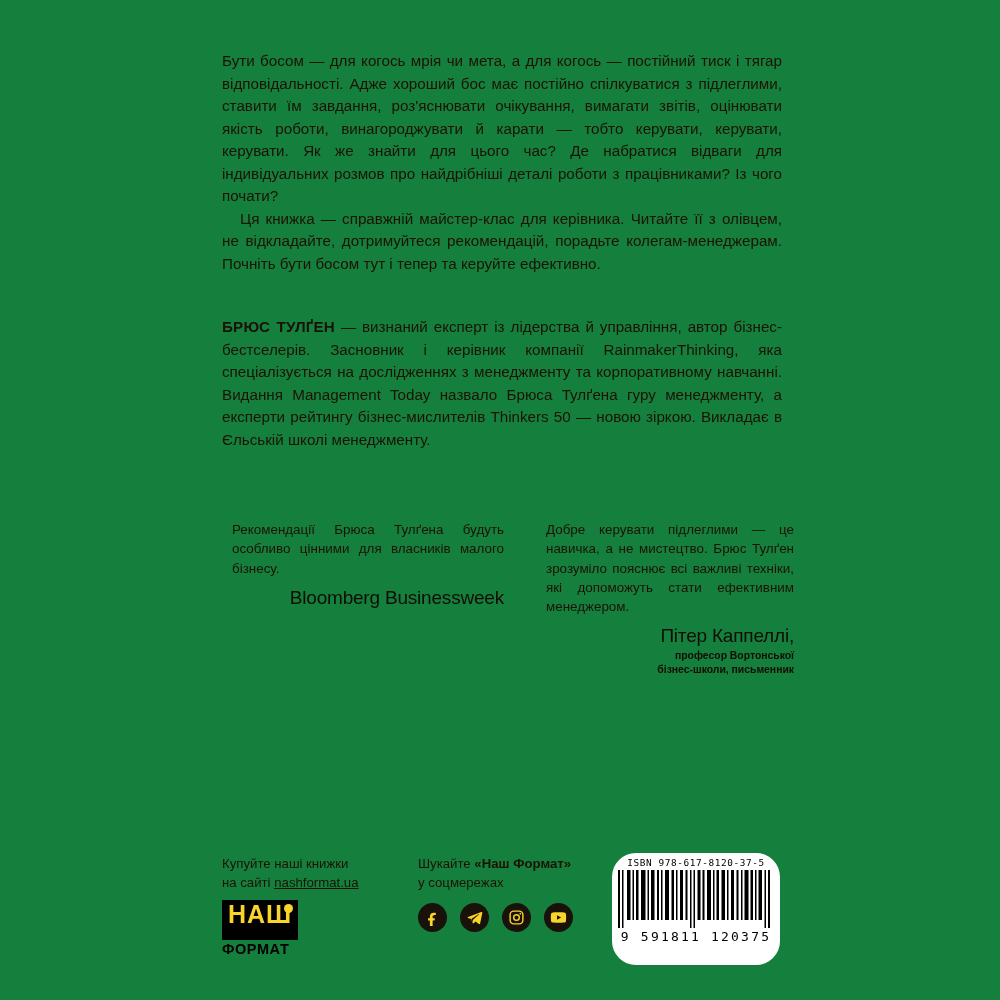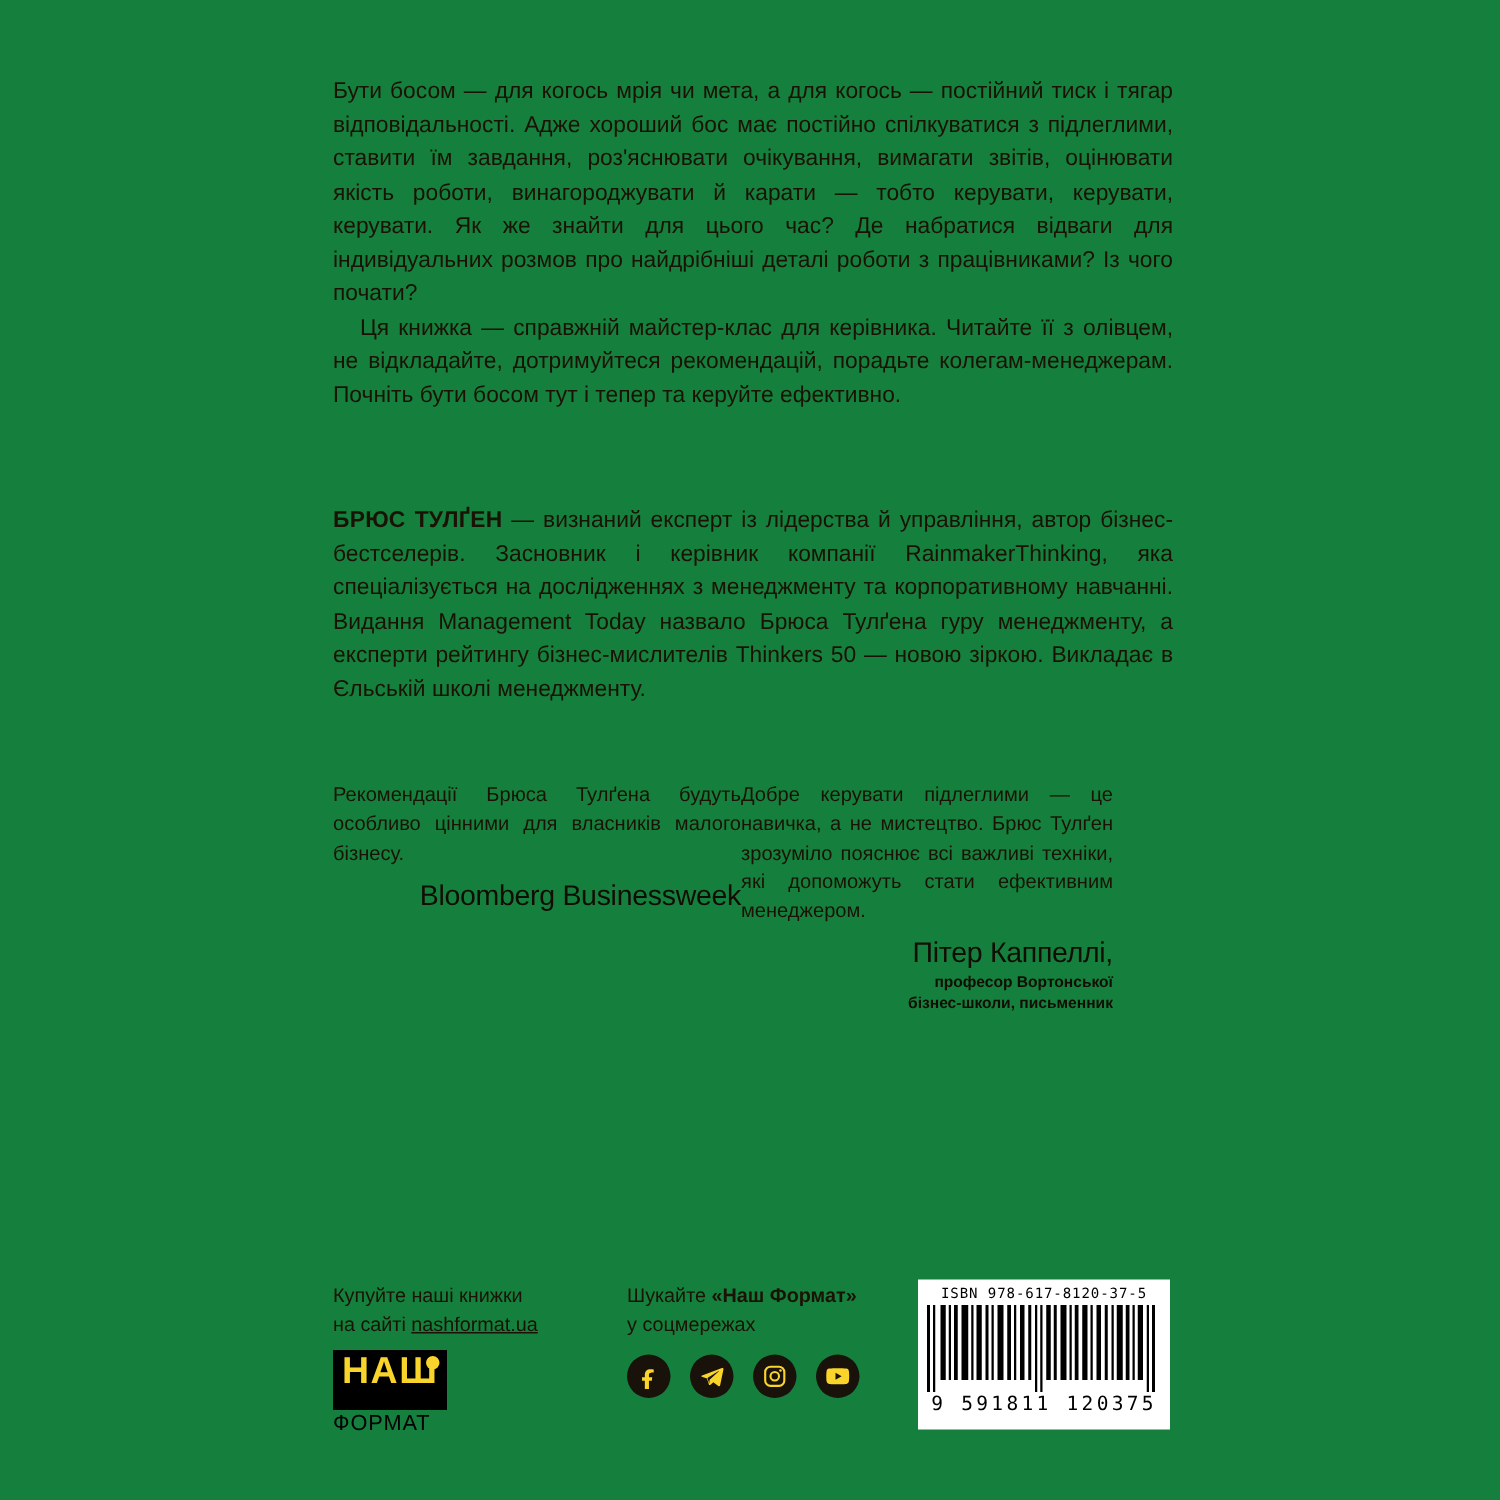--- a/index.html
+++ b/index.html
@@ -36,40 +36,40 @@
     text-indent: 18px;
   }
   .blurb p.first {
     text-indent: 0;
   }
 
   
   .bio {
     position: absolute;
     left: 222px;
-    top: 336px;
+    top: 316px;
     width: 560px;
     font-size: 15.2px;
     line-height: 1.48;
     color: #1b1206;
     text-align: justify;
   }
   .bio .name {
     font-weight: bold;
     letter-spacing: 0.2px;
   }
 
   
   .reviews {
     position: absolute;
-    left: 222px;
+    left: 232px;
     top: 520px;
     width: 562px;
     display: flex;
-    justify-content: flex-start;
+    justify-content: space-between;
   }
   .col-left {
     width: 272px;
   }
   .col-right {
     width: 248px;
   }
   .quote {
     font-size: 13.4px;
     line-height: 1.44;
@@ -141,21 +141,21 @@
     position: absolute;
     right: 5px;
     top: 4px;
     width: 9px;
     height: 9px;
     background: #f9d42a;
     border-radius: 50%;
   }
   .logo-bottom {
     color: #000;
-    font-weight: normal;
+    font-weight: bold;
     font-size: 14.5px;
     letter-spacing: 0.6px;
     margin-top: 1px;
   }
 
   
   .socials {
     position: absolute;
     left: 196px;
     top: 48px;
@@ -173,24 +173,25 @@
     justify-content: center;
   }
   .soc svg { display: block; }
 
   
   .barcode-box {
     position: absolute;
     left: 612px;
     top: 853px;
     width: 168px;
-    height: 100px;
+    height: 112px;
     background: #ffffff;
     padding: 4px 6px 2px 6px;
     box-sizing: border-box;
+    border-radius: 24px;
   }
   .isbn-top {
     font-family: "DejaVu Sans Mono", monospace;
     font-size: 9.4px;
     color: #000;
     letter-spacing: 0.6px;
     text-align: center;
     margin-bottom: 2px;
   }
   .bars {

